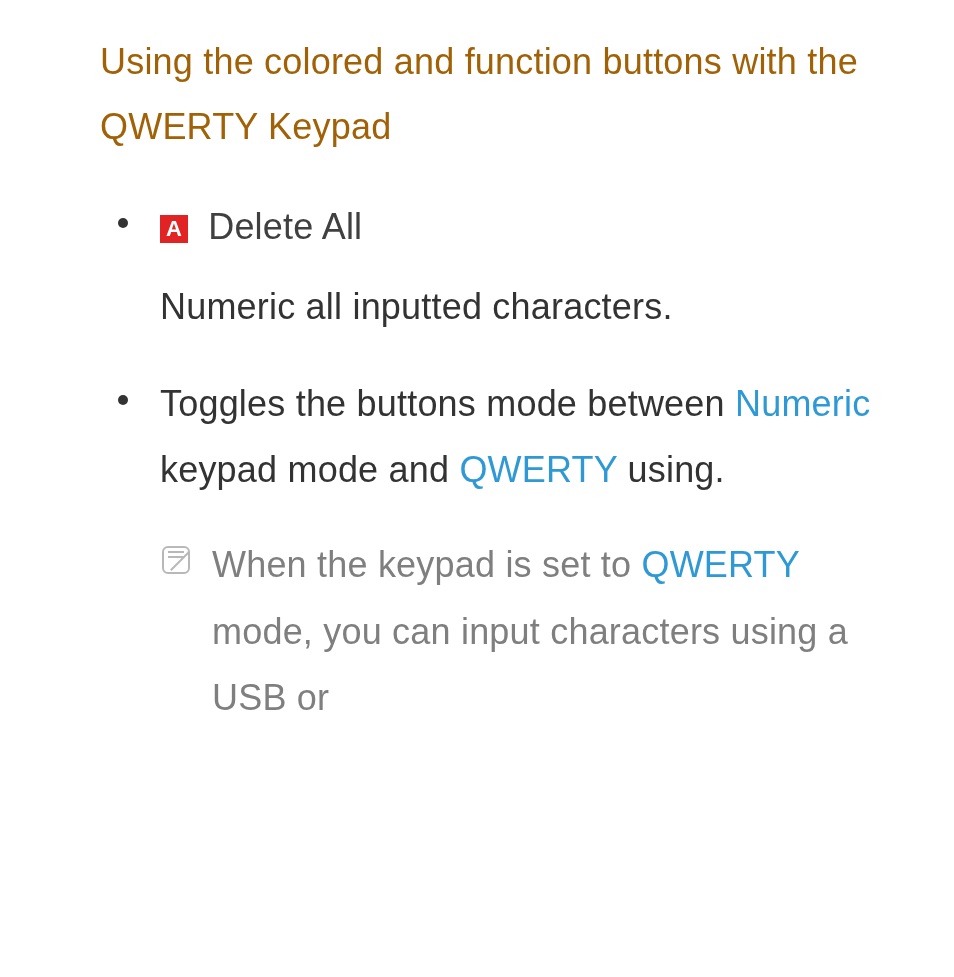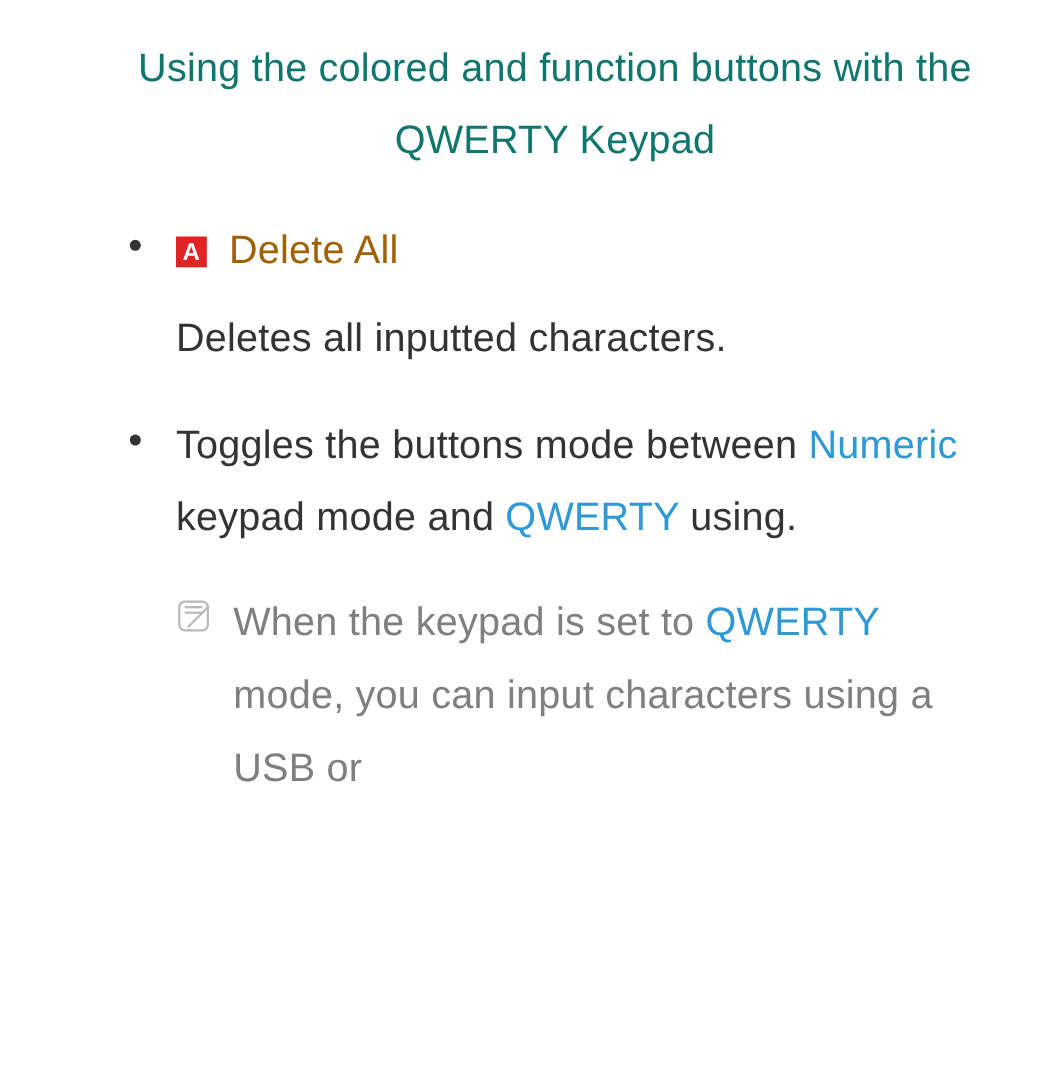--- a/index.html
+++ b/index.html
@@ -13,26 +13,25 @@
   }
   .page {
     box-sizing: border-box;
     padding: 30px 45px 0 100px;
     font-size: 36px;
     line-height: 1.85;
     color: #333333;
     letter-spacing: 0.2px;
   }
   .section-title {
-    color: #0f766e;
+    color: #a16207;
     font-weight: 400;
     font-size: 36px;
     margin-bottom: 34px;
     line-height: 1.8;
-    text-align: center;
   }
   ul.items {
     list-style: none;
     padding: 0;
     margin: 0;
   }
   ul.items > li {
     position: relative;
     padding-left: 60px;
     margin-bottom: 30px;
@@ -54,21 +53,21 @@
     text-align: center;
     color: #ffffff;
     font-weight: 700;
     font-size: 22px;
     vertical-align: 3px;
     margin-right: 10px;
   }
   .badge-a { background: #e22323; }
   .badge-b { background: #18a61a; }
   .term {
-    color: #a16207;
+    color: #404040;
   }
   .sep {
     color: #333333;
     margin: 0 2px;
   }
   .item-title {
     margin-bottom: 14px;
   }
   .item-desc {
     color: #333333;
@@ -123,21 +122,21 @@
 
   <ul class="items">
 
     <li>
       <span class="bullet"></span>
       <div class="item-title">
         <span class="badge badge-a">A</span>
         <span class="term">Delete All</span>
       </div>
       <div class="item-desc">
-        <span>Deletes all inputted characters.</span>
+        <span>Numeric all inputted characters.</span>
       </div>
     </li>
 
     <li>
       <span class="bullet"></span>
       <div class="item-desc">
         <span>Toggles the buttons mode between </span><span class="hl">Numeric</span><span> keypad mode and </span><span class="hl">QWERTY</span><span> using.</span>
       </div>
 
       <div class="note">

